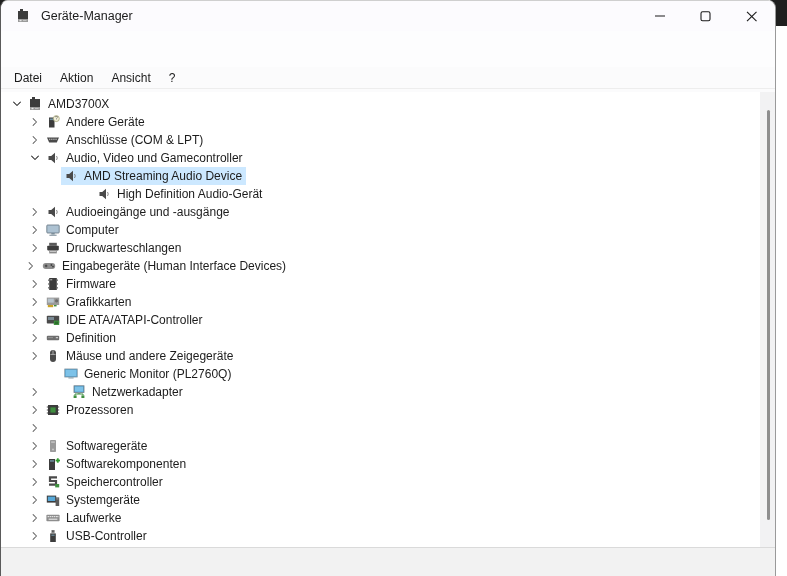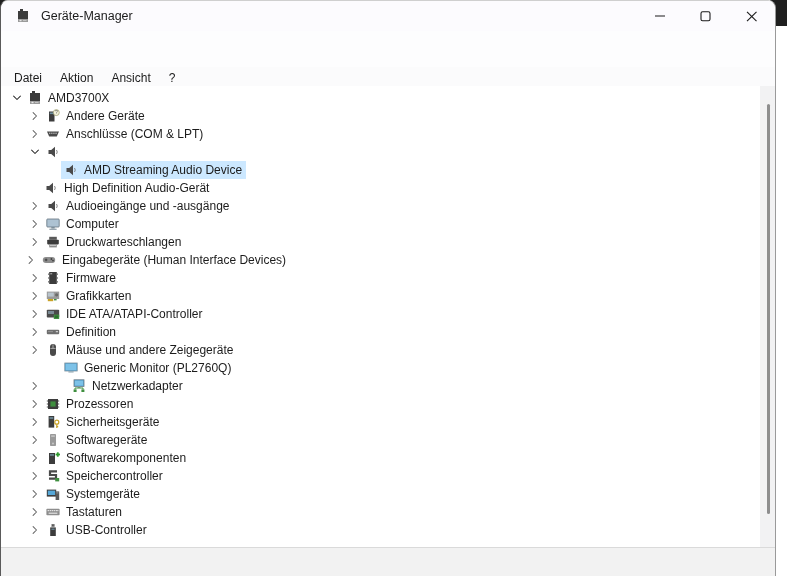--- a/index.html
+++ b/index.html
@@ -26,21 +26,21 @@
   #menubar { height:22px; background:#fbfbfc; display:flex; align-items:center;
              padding-left:4px; border-bottom:1px solid #ededed;margin-top:36px; }
   .menu-item { padding:2px 9px; font-size:12px; color:#1b1b1b; }
   
   #toolbar { height:28px; background:#fbfbfc; display:flex; align-items:center;
              padding-left:6px; border-bottom:1px solid #dcdcdc; }
   .tb-btn { width:26px; height:24px; display:flex; align-items:center; justify-content:center; }
   .tb-btn svg { width:17px; height:17px; display:block; }
   .tb-sep { width:1px; height:18px; background:#d4d4d4; margin:0 4px; }
   
-  #treepanel { position:absolute; left:0; top:85px; width:775px; height:464px;
+  #treepanel { position:absolute; left:0; top:91px; width:775px; height:464px;
                background:#ffffff; overflow:hidden; }
   #tree { position:absolute; left:0; top:0; right:16px; bottom:0; padding-top:3px; overflow:hidden; }
   .row { height:18px; display:flex; align-items:center; white-space:nowrap; font-size:12px; color:#1c1c1c; }
   .twisty { width:16px; height:16px; flex:0 0 auto; display:flex; align-items:center; justify-content:center; }
   .twisty svg { width:12px; height:12px; }
   .rowsel { display:flex; align-items:center; padding:1px 4px 1px 2px; border-radius:0; }
   .rowsel.selected { background:#cce8ff; }
   .dev-icon { width:16px; height:16px; margin-right:5px; flex:0 0 auto; }
   
   #scrollbar { position:absolute; right:0; top:0; width:16px; height:464px; background:#f2f2f3; }
@@ -236,33 +236,34 @@
           <span class="twisty">
             <svg viewBox="0 0 16 16" width="12" height="12">
               <polyline points="3.5,5.5 8,10 12.5,5.5" fill="none" stroke="#2a2a2a" stroke-width="1.4" stroke-linecap="round" stroke-linejoin="round"></polyline>
             </svg>
           </span>
           <span class="rowsel">
             <span class="dev-icon"><svg viewBox="0 0 16 16" width="16" height="16">
                 <path d="M3.5 6 H6.2 L10 2.8 V13.2 L6.2 10 H3.5 Z" fill="#4a4a4a"></path>
                 <path d="M11.5 6 q1.5 2 0 4" stroke="#7a7a7a" fill="none" stroke-width="0.9"></path>
               </svg></span>
+            <span>Audio, Video und Gamecontroller</span>
           </span>
         </div>
         <div class="row" style="padding-left: 44px;">
           <span class="twisty"></span>
           <span class="rowsel selected">
             <span class="dev-icon"><svg viewBox="0 0 16 16" width="16" height="16">
                 <path d="M3.5 6 H6.2 L10 2.8 V13.2 L6.2 10 H3.5 Z" fill="#4a4a4a"></path>
                 <path d="M11.5 6 q1.5 2 0 4" stroke="#7a7a7a" fill="none" stroke-width="0.9"></path>
               </svg></span>
             <span>AMD Streaming Audio Device</span>
           </span>
         </div>
-        <div class="row" style="padding-left: 24px;">
+        <div class="row" style="padding-left: 69px; margin-left: 8px;">
           <span class="twisty"></span>
           <span class="rowsel">
             <span class="dev-icon"><svg viewBox="0 0 16 16" width="16" height="16">
                 <path d="M3.5 6 H6.2 L10 2.8 V13.2 L6.2 10 H3.5 Z" fill="#4a4a4a"></path>
                 <path d="M11.5 6 q1.5 2 0 4" stroke="#7a7a7a" fill="none" stroke-width="0.9"></path>
               </svg></span>
             <span>High Definition Audio-Gerät</span>
           </span>
         </div>
         <div class="row" style="padding-left: 26px;">
@@ -457,30 +458,20 @@
                 <rect x="13" y="10.4" width="1.2" height="1.2" fill="#6a6a6a"></rect>
               </svg></span>
             <span>Prozessoren</span>
           </span>
         </div>
         <div class="row" style="padding-left: 26px;">
           <span class="twisty">
             <svg viewBox="0 0 16 16" width="12" height="12">
               <polyline points="5.5,3.5 10,8 5.5,12.5" fill="none" stroke="#666666" stroke-width="1.4" stroke-linecap="round" stroke-linejoin="round"></polyline>
             </svg>
-          </span>
-          <span class="rowsel">
-            <span class="dev-icon"><svg viewBox="0 0 16 16" width="16" height="16">
-                <rect x="3.6" y="2" width="5.6" height="11.6" fill="#3c3c3c"></rect>
-                <rect x="4.5" y="3.2" width="3.8" height="1.6" fill="#6f8f9f"></rect>
-                <circle cx="11.8" cy="8.2" r="2" fill="none" stroke="#c9a227" stroke-width="1.2"></circle>
-                <line x1="11.8" y1="10.2" x2="11.8" y2="14" stroke="#c9a227" stroke-width="1.2"></line>
-                <line x1="11.8" y1="12.6" x2="13.2" y2="12.6" stroke="#c9a227" stroke-width="1.2"></line>
-              </svg></span>
-            <span>Sicherheitsgeräte</span>
           </span>
         </div>
         <div class="row" style="padding-left: 26px;">
           <span class="twisty">
             <svg viewBox="0 0 16 16" width="12" height="12">
               <polyline points="5.5,3.5 10,8 5.5,12.5" fill="none" stroke="#666666" stroke-width="1.4" stroke-linecap="round" stroke-linejoin="round"></polyline>
             </svg>
           </span>
           <span class="rowsel">
             <span class="dev-icon"><svg viewBox="0 0 16 16" width="16" height="16">
@@ -549,21 +540,21 @@
                 <g fill="#e3e3e3">
                   <rect x="2.6" y="6" width="1.4" height="1.2"></rect>
                   <rect x="4.6" y="6" width="1.4" height="1.2"></rect>
                   <rect x="6.6" y="6" width="1.4" height="1.2"></rect>
                   <rect x="8.6" y="6" width="1.4" height="1.2"></rect>
                   <rect x="10.6" y="6" width="1.4" height="1.2"></rect>
                   <rect x="12.2" y="6" width="1.2" height="1.2"></rect>
                   <rect x="3.6" y="8.6" width="8.8" height="1.2"></rect>
                 </g>
               </svg></span>
-            <span>Tastaturen</span>
+            <span>Laufwerke</span>
           </span>
         </div>
         <div class="row" style="padding-left: 26px;">
           <span class="twisty">
             <svg viewBox="0 0 16 16" width="12" height="12">
               <polyline points="5.5,3.5 10,8 5.5,12.5" fill="none" stroke="#666666" stroke-width="1.4" stroke-linecap="round" stroke-linejoin="round"></polyline>
             </svg>
           </span>
           <span class="rowsel">
             <span class="dev-icon"><svg viewBox="0 0 16 16" width="16" height="16">

